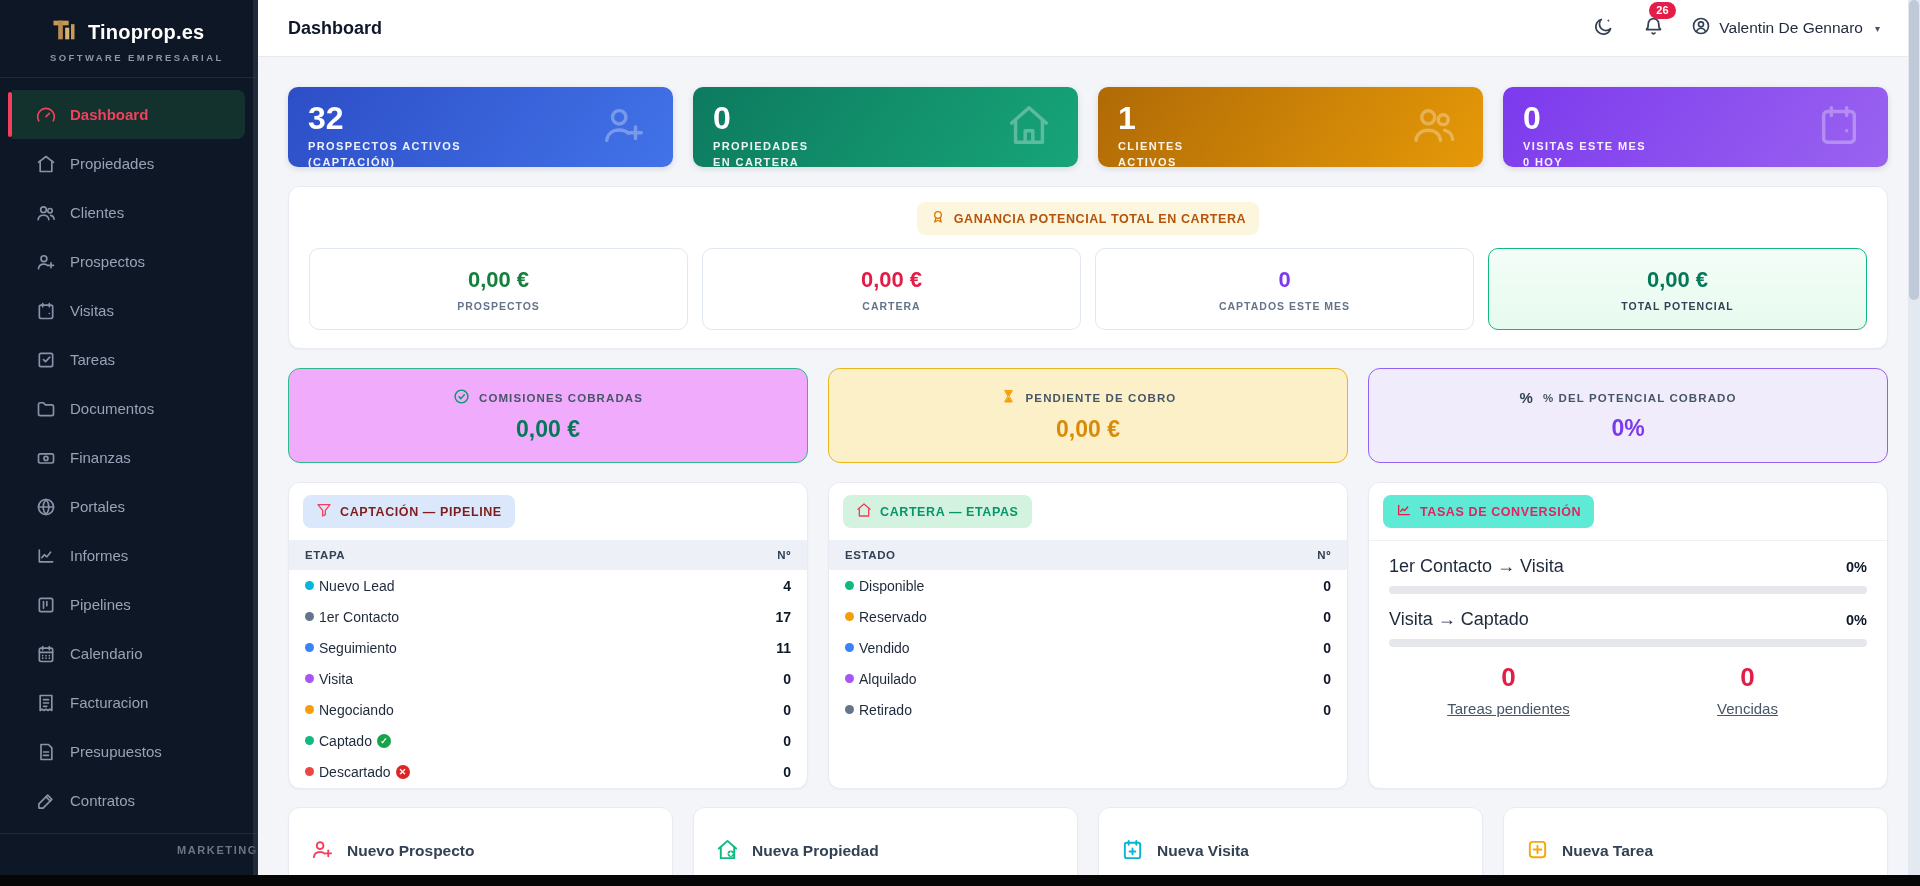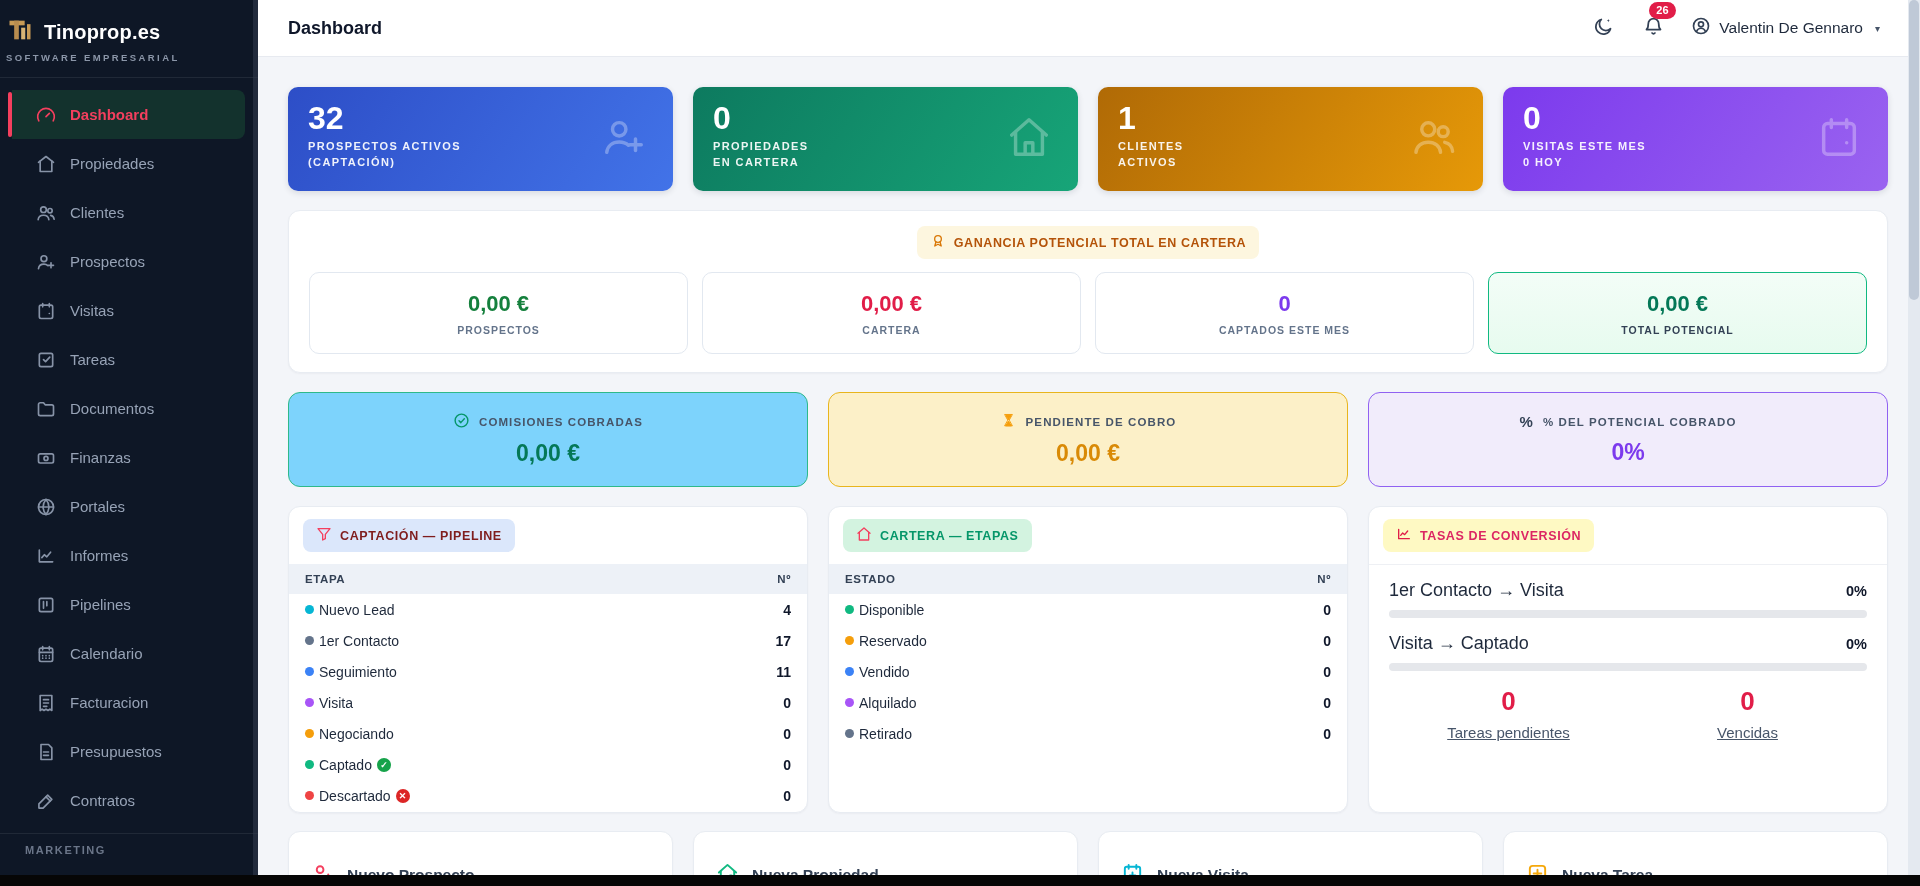--- a/index.html
+++ b/index.html
@@ -3,57 +3,57 @@
 <meta charset="utf-8">
 <style>
   * { margin:0; padding:0; box-sizing:border-box; }
   html,body { width:1920px; height:886px; overflow:hidden; background:#f3f5f9;
     font-family:"Liberation Sans", sans-serif; }
   .app { position:relative; width:1920px; height:886px; display:flex; }
 
   
   .sidebar { width:258px; height:886px; background:#0e1726; flex:0 0 258px; position:relative; color:#97a3b6; }
   .sidebar::after { content:""; position:absolute; right:0; top:0; width:5px; height:100%; background:#333d4f; opacity:.55; }
-  .brand { padding:16px 20px 14px 6px; }
+  .brand { padding:16px 20px 14px 6px;margin-left:44px; }
   .brand-row { display:flex; align-items:center; gap:10px; }
   .brand-name { color:#ffffff; font-size:20px; font-weight:800; letter-spacing:.2px; }
   .brand-tagline { margin-top:4px; font-size:9.5px; letter-spacing:2.4px; color:#8b96a8; font-weight:600; }
   .sidebar-divider { height:1px; background:rgba(255,255,255,.08); margin:0; }
   .menu { padding-top:12px; }
   .menu-item { position:relative; display:flex; align-items:center; gap:14px; height:49px;
     padding-left:36px; cursor:pointer; font-size:15px; color:#97a3b6; }
   .menu-item .mi-icon { display:flex; width:20px; height:20px; color:#8793a7; }
   .menu-item .mi-icon svg { width:20px; height:20px; }
   .menu-item.active { color:#f43f5e; font-weight:700; }
   .menu-item.active .mi-icon { color:#f43f5e; }
   .menu-item.active::before { content:""; position:absolute; left:8px; top:2px; bottom:2px; width:4px; background:#f43f5e; border-radius:2px; }
   .menu-item.active .item-bg { position:absolute; left:12px; right:13px; top:0; bottom:0; background:#13322d; border-radius:0 8px 8px 0; z-index:0; }
   .menu-item > * { position:relative; z-index:1; }
-  .menu-section { padding:10px 0 0 25px; font-size:11px; font-weight:700; letter-spacing:1.6px; color:#6b7689; }
+  .menu-section { padding:10px 0 0 25px; font-size:11px; font-weight:700; letter-spacing:1.6px; color:#6b7689;text-align:right; }
   .sb-div2 { margin-top:8px; }
 
   
   .main { flex:1; display:flex; flex-direction:column; min-width:0; }
   .topbar { height:57px; background:#ffffff; border-bottom:1px solid #e7eaf0; display:flex;
     align-items:center; justify-content:space-between; padding:0 40px 0 30px; }
   .page-title { font-size:18px; font-weight:800; color:#0f172a; }
   .topbar-right { display:flex; align-items:center; gap:26px; }
   .icon-btn { position:relative; width:24px; height:24px; color:#334155; cursor:pointer; display:flex; align-items:center; justify-content:center; }
   .icon-btn svg { width:21px; height:21px; }
   .notif-badge { position:absolute; top:-14px; left:8px; background:#e11d48; color:#fff;
     font-size:11px; font-weight:700; border-radius:10px; padding:2px 7px; line-height:1.2; }
   .user-menu { display:flex; align-items:center; gap:8px; cursor:pointer; color:#1e293b; font-size:15.5px; }
   .user-menu svg { width:20px; height:20px; color:#334155; }
   .caret { font-size:10px; color:#475569; margin-left:4px; }
 
   .content { flex:1; padding:30px 32px 0 30px; overflow:hidden; }
 
   
   .stats-row { display:grid; grid-template-columns:repeat(4,1fr); gap:20px; }
-  .stat-card { position:relative; height:104px; border-radius:10px; padding:15px 20px; color:#fff; overflow:hidden;
+  .stat-card { position:relative; height:80px; border-radius:10px; padding:15px 20px; color:#fff; overflow:hidden;
     box-shadow:0 2px 6px rgba(16,24,40,.12); cursor:pointer; }
   .stat-value { font-size:32px; font-weight:800; line-height:1.05; }
   .stat-line { font-size:11px; font-weight:600; letter-spacing:1.4px; color:rgba(255,255,255,.92); margin-top:4px; }
   .stat-icon { position:absolute; right:26px; top:50%; transform:translateY(-50%); opacity:.30; }
   .stat-icon svg { width:46px; height:46px; }
   .grad-blue   { background:linear-gradient(125deg,#2d4ec7 0%,#4273e8 100%); }
   .grad-green  { background:linear-gradient(125deg,#0d7a5f 0%,#17a578 100%); }
   .grad-orange { background:linear-gradient(125deg,#b06a06 0%,#e69908 100%); }
   .grad-purple { background:linear-gradient(125deg,#7c3aed 0%,#9a63f0 100%); }
 
@@ -73,36 +73,36 @@
   .p-sub.highlight { background:linear-gradient(180deg,#f3fdf7,#e7fbef); border:1.5px solid #10b981; }
 
   
   .summary-row { display:grid; grid-template-columns:repeat(3,1fr); gap:20px; margin-top:19px; }
   .summary-card { height:95px; border-radius:12px; display:flex; flex-direction:column; align-items:center;
     justify-content:center; gap:9px; }
   .summary-head { display:flex; align-items:center; gap:9px; font-size:11.5px; font-weight:700;
     letter-spacing:1.1px; color:#475569; }
   .summary-head svg { width:17px; height:17px; }
   .summary-value { font-size:23px; font-weight:800; }
-  .sum-green  { background:#7dd3fc; border:1.5px solid #2eb98a; }
+  .sum-green  { background:#f0abfc; border:1.5px solid #2eb98a; }
   .sum-green .summary-value { color:#047857; }
   .sum-yellow { background:#fcf0c8; border:1.5px solid #e8b51d; }
   .sum-yellow .summary-value { color:#d98a06; }
   .sum-purple { background:#f1ecfb; border:1.5px solid #9061f2; }
   .sum-purple .summary-value { color:#7c3aed; }
   .pct-glyph { font-size:15px; font-weight:800; color:#334155; }
 
   
   .tables-row { display:grid; grid-template-columns:repeat(3,1fr); gap:20px; margin-top:19px; }
   .panel { background:#fff; border:1px solid #e8ecf2; border-radius:12px; height:307px; overflow:hidden;
     box-shadow:0 1px 2px rgba(16,24,40,.04); }
   .panel-head { padding:12px 14px; }
   .badge-blue  { background:#dbe7fb; color:#7f1d1d; }
   .badge-green { background:#d3f3e0; color:#059669; }
-  .badge-pink  { background:#fef9c3; color:#dc2663; }
+  .badge-pink  { background:#5eead4; color:#dc2663; }
   .t-head { display:flex; justify-content:space-between; background:#edf1f7; padding:9px 16px;
     font-size:11.5px; font-weight:800; letter-spacing:.6px; color:#334155; }
   .t-row { display:flex; justify-content:space-between; align-items:center; height:31px; padding:0 16px; }
   .t-label { display:flex; align-items:center; gap:5px; font-size:14px; color:#1e293b; }
   .dot { width:9px; height:9px; border-radius:50%; flex:0 0 9px; }
   .t-value { font-size:14px; font-weight:800; color:#0f172a; }
   .row-badge { display:inline-flex; align-items:center; justify-content:center; width:14px; height:14px;
     border-radius:50%; color:#fff; font-size:9px; font-weight:800; }
   .row-badge.check { background:#16a34a; }
   .row-badge.cross { background:#dc2626; }

